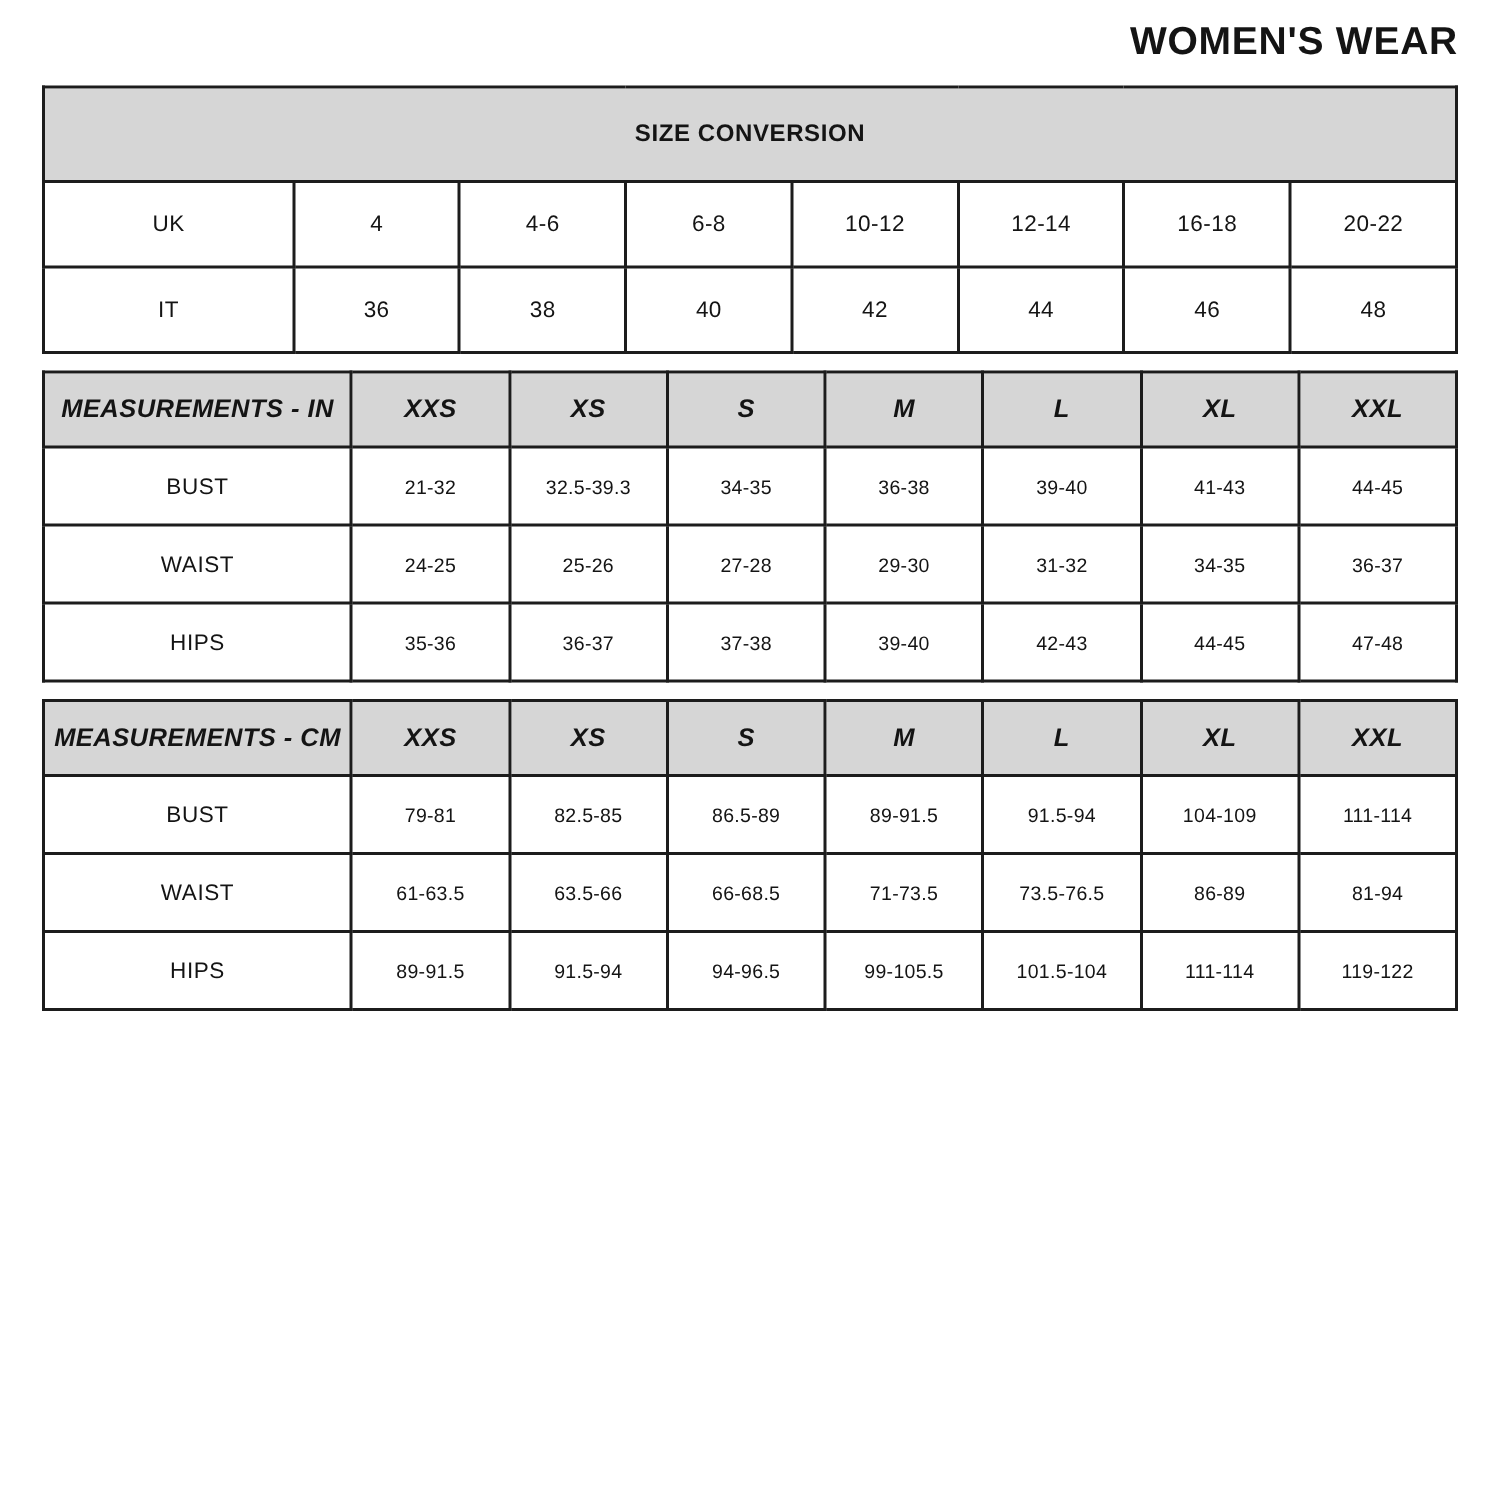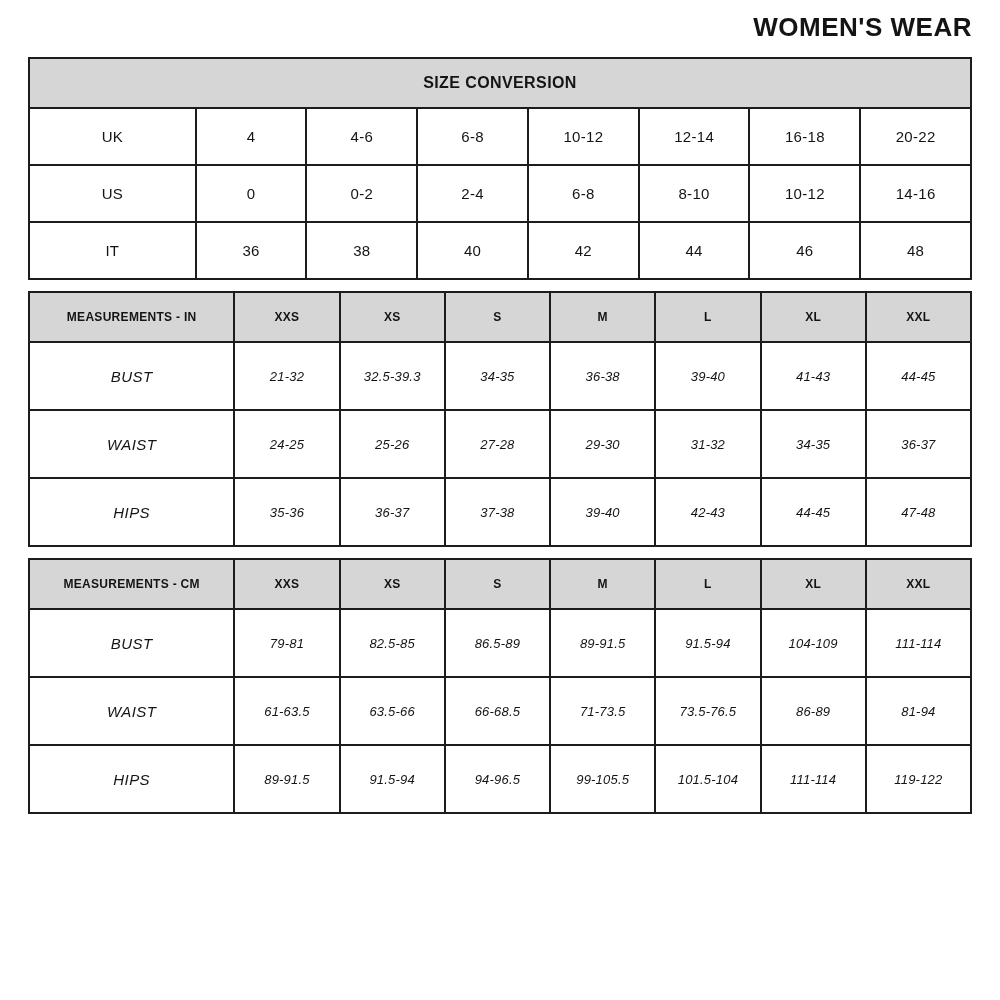--- a/index.html
+++ b/index.html
@@ -24,37 +24,38 @@
     table-layout: fixed;
     margin-bottom: 11px;
   }
   th, td {
     border: 2px solid #1c1c1c;
     text-align: center;
     vertical-align: middle;
     overflow: hidden;
   }
   .span-head {
-    height: 50px;
+    height: 63px;
     background: #d6d6d6;
     font-size: 16px;
     font-weight: bold;
     letter-spacing: 0.4px;
   }
   .size-table .c-label { width: 17.7%; }
   .size-table td { height: 57px; font-size: 15px; letter-spacing: 0.3px; }
   .m-table .c-label { width: 21.8%; }
   .m-table thead th {
     height: 50px;
     background: #d6d6d6;
-    font-size: 12px;
+    font-size: 17px;
     font-weight: bold;
     letter-spacing: 0.3px;
-  }
-  .m-table td { height: 68px; font-size: 13px; letter-spacing: 0.2px; font-style: italic; }
+    font-style: italic;
+  }
+  .m-table td { height: 52px; font-size: 13px; letter-spacing: 0.2px; }
   .m-table td:first-child { font-size: 15px; letter-spacing: 0.4px; }
 </style>
 </head>
 <body>
 
 <div class="page">
 
   <h1 class="title">WOMEN'S WEAR</h1>
 
   <table class="size-table">
@@ -76,30 +77,20 @@
     <tbody>
         <tr>
           <td>UK</td>
           <td>4</td>
           <td>4-6</td>
           <td>6-8</td>
           <td>10-12</td>
           <td>12-14</td>
           <td>16-18</td>
           <td>20-22</td>
-        </tr>
-        <tr>
-          <td>US</td>
-          <td>0</td>
-          <td>0-2</td>
-          <td>2-4</td>
-          <td>6-8</td>
-          <td>8-10</td>
-          <td>10-12</td>
-          <td>14-16</td>
         </tr>
         <tr>
           <td>IT</td>
           <td>36</td>
           <td>38</td>
           <td>40</td>
           <td>42</td>
           <td>44</td>
           <td>46</td>
           <td>48</td>

